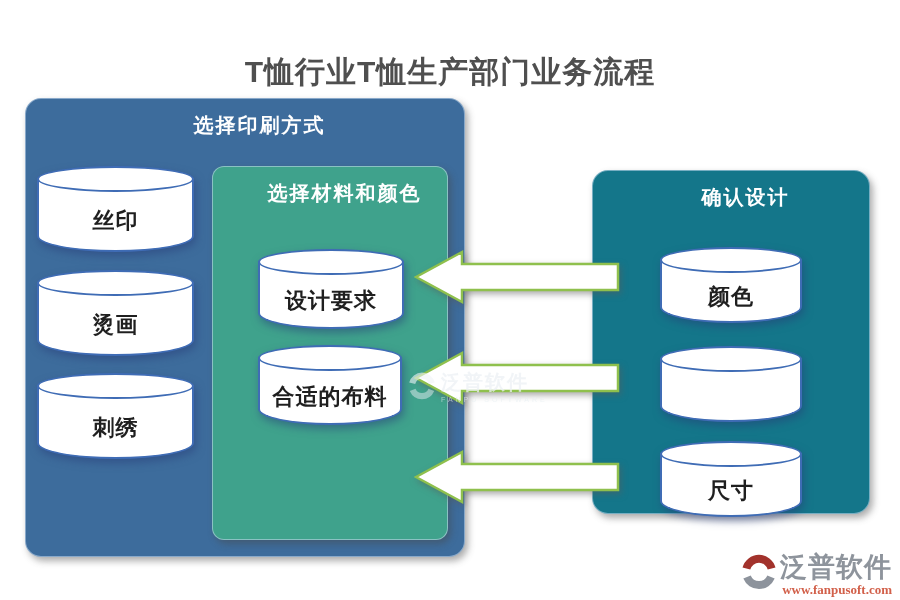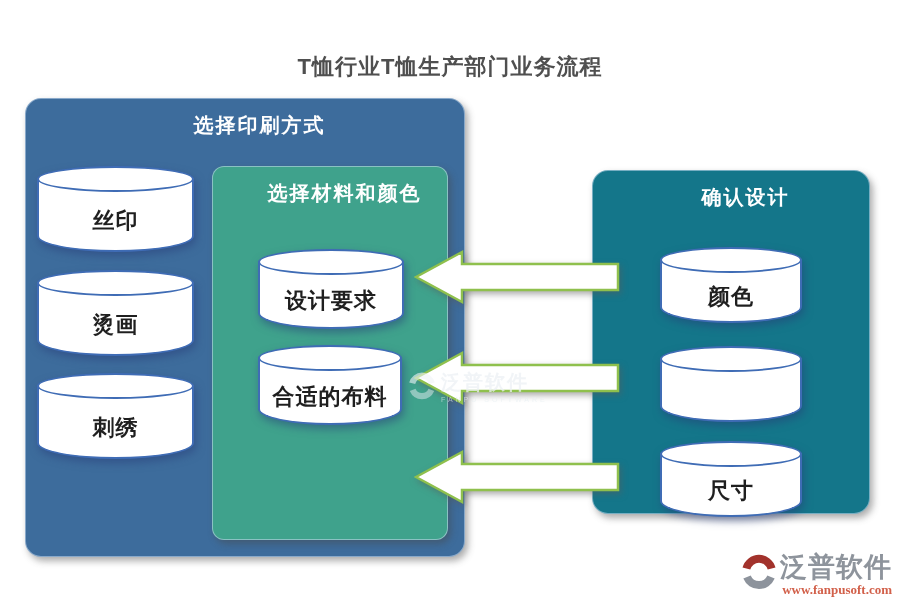--- a/index.html
+++ b/index.html
@@ -2,21 +2,21 @@
 <html><head>
 <meta charset="utf-8">
 <style>
   html,body{margin:0;padding:0;background:#fff;}
   .stage{
     position:relative;width:900px;height:600px;overflow:hidden;background:#ffffff;
     font-family:"Liberation Sans","DejaVu Sans",sans-serif;
   }
   .main-title{
     position:absolute;top:52px;left:0;width:900px;text-align:center;
-    font-size:22px;font-weight:bold;color:#4f4f4f;letter-spacing:1px;
+    font-size:30px;font-weight:bold;color:#4f4f4f;letter-spacing:1px;
   }
   .panel{
     position:absolute;border-radius:16px;
     border:1px solid rgba(200,220,240,.55);
     box-shadow:3px 4px 7px rgba(70,70,70,.45);
     box-sizing:border-box;
   }
   .panel-title{
     margin-top:13px;text-align:center;color:#ffffff;
     font-size:20px;font-weight:bold;letter-spacing:2px;padding-left:29px;

